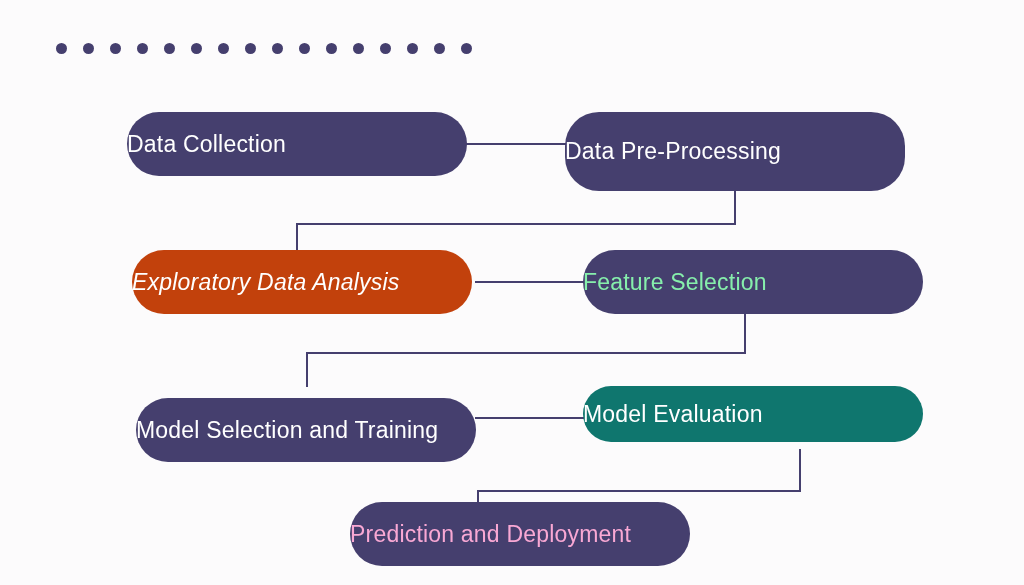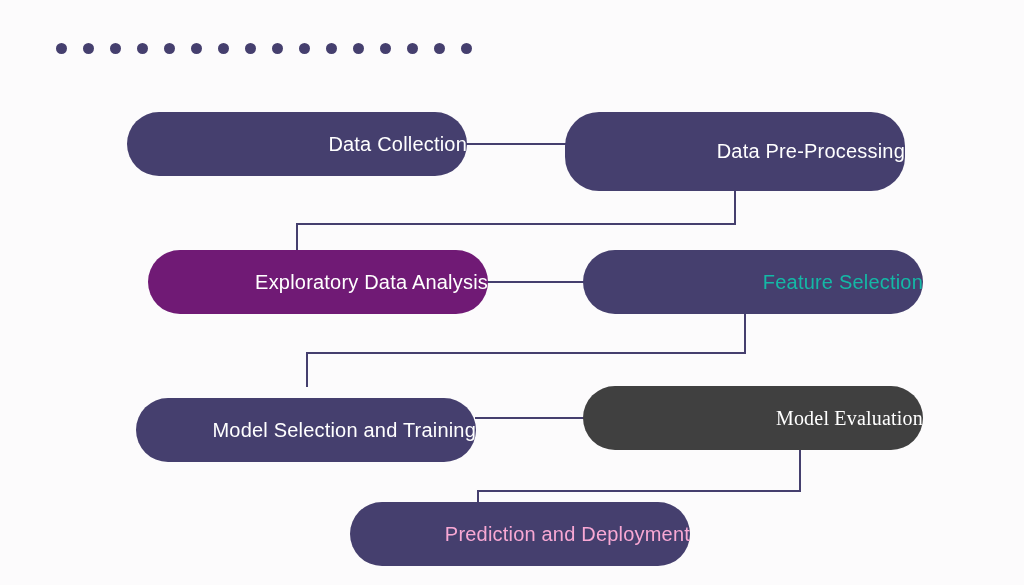--- a/index.html
+++ b/index.html
@@ -50,23 +50,23 @@
   }
 
   
   .node {
     position: absolute;
     box-sizing: border-box;
     background: #453f6e;
     border-radius: 34px;
     display: flex;
     align-items: center;
-    justify-content: flex-end;
+    justify-content: flex-start;
     color: #ffffff;
-    font-size: 20px;
+    font-size: 23px;
     font-weight: 400;
     letter-spacing: 0.2px;
     white-space: nowrap;
     z-index: 2;
   }
   .node .node-label { pointer-events: none; }
 </style>
 </head>
 <body>
 
@@ -100,30 +100,30 @@
       <polyline points="800,450 800,491 478,491 478,502" fill="none" stroke="#453f6e" stroke-width="2" stroke-linecap="square" stroke-linejoin="miter"></polyline>
     </svg>
 
   <div id="node-layer">
       <div class="node" style="left: 127px; top: 112px; width: 340px; height: 64px; background: rgb(69, 63, 110); color: rgb(255, 255, 255);">
         <span class="node-label">Data Collection</span>
       </div>
       <div class="node" style="left: 565px; top: 112px; width: 340px; height: 79px; background: rgb(69, 63, 110); color: rgb(255, 255, 255);">
         <span class="node-label">Data Pre-Processing</span>
       </div>
-      <div class="node" style="left: 148px; top: 250px; width: 340px; height: 64px; background: #701a75; color: rgb(255, 255, 255);">
+      <div class="node" style="left: 132px; top: 250px; width: 340px; height: 64px; background: #c2410c; color: rgb(255, 255, 255); font-style: italic;">
         <span class="node-label">Exploratory Data Analysis</span>
       </div>
-      <div class="node" style="left: 583px; top: 250px; width: 340px; height: 64px; background: rgb(69, 63, 110); color: #14b8a6;">
+      <div class="node" style="left: 583px; top: 250px; width: 340px; height: 64px; background: rgb(69, 63, 110); color: #86efac;">
         <span class="node-label">Feature Selection</span>
       </div>
       <div class="node" style="left: 136px; top: 386px; width: 340px; height: 64px; background: rgb(69, 63, 110); color: rgb(255, 255, 255); margin-top: 12px;">
         <span class="node-label">Model Selection and Training</span>
       </div>
-      <div class="node" style="left: 583px; top: 386px; width: 340px; height: 64px; background: #404040; color: rgb(255, 255, 255); font-family: Liberation Serif, serif;">
+      <div class="node" style="left: 583px; top: 386px; width: 340px; height: 56px; background: #0f766e; color: rgb(255, 255, 255);">
         <span class="node-label">Model Evaluation</span>
       </div>
       <div class="node" style="left: 350px; top: 502px; width: 340px; height: 64px; background: rgb(69, 63, 110); color: #f9a8d4;">
         <span class="node-label">Prediction and Deployment</span>
       </div>
     </div>
 
 </div>
 
 </body></html>

